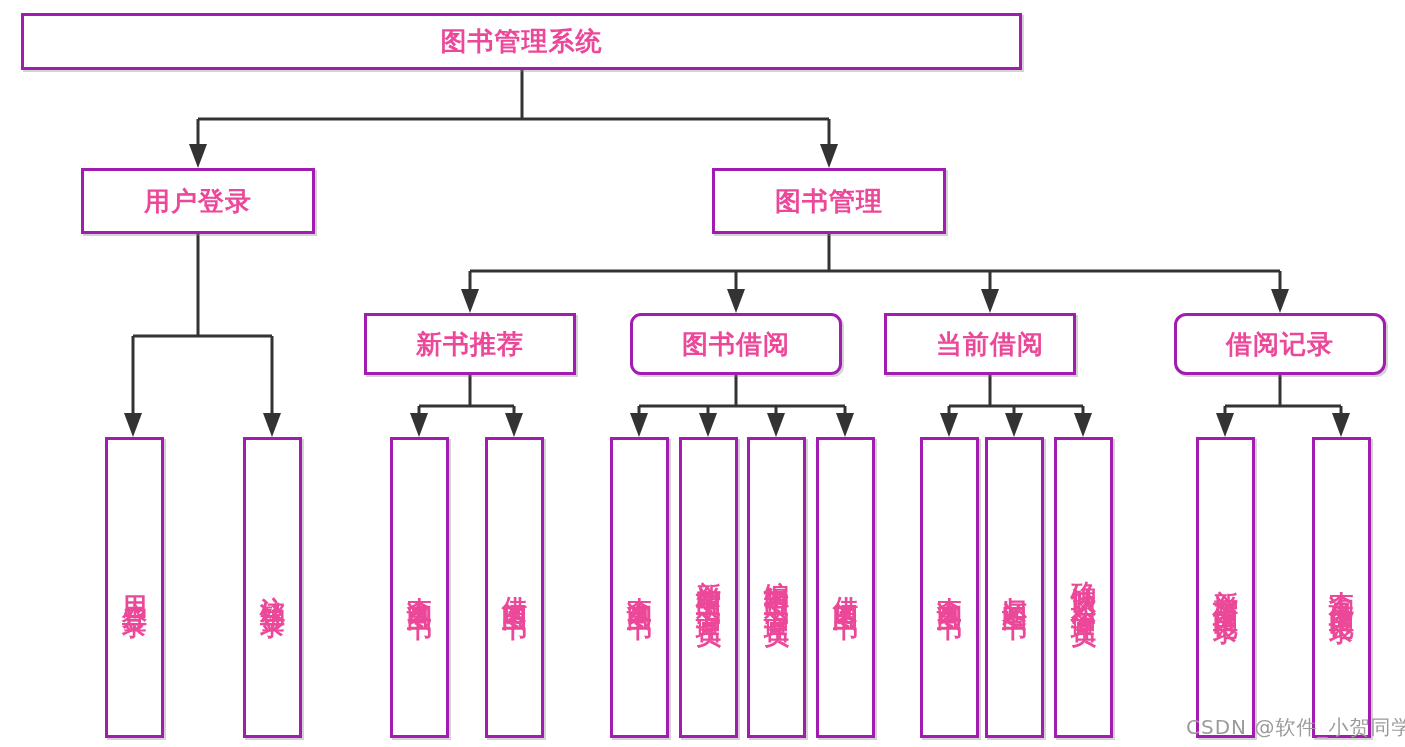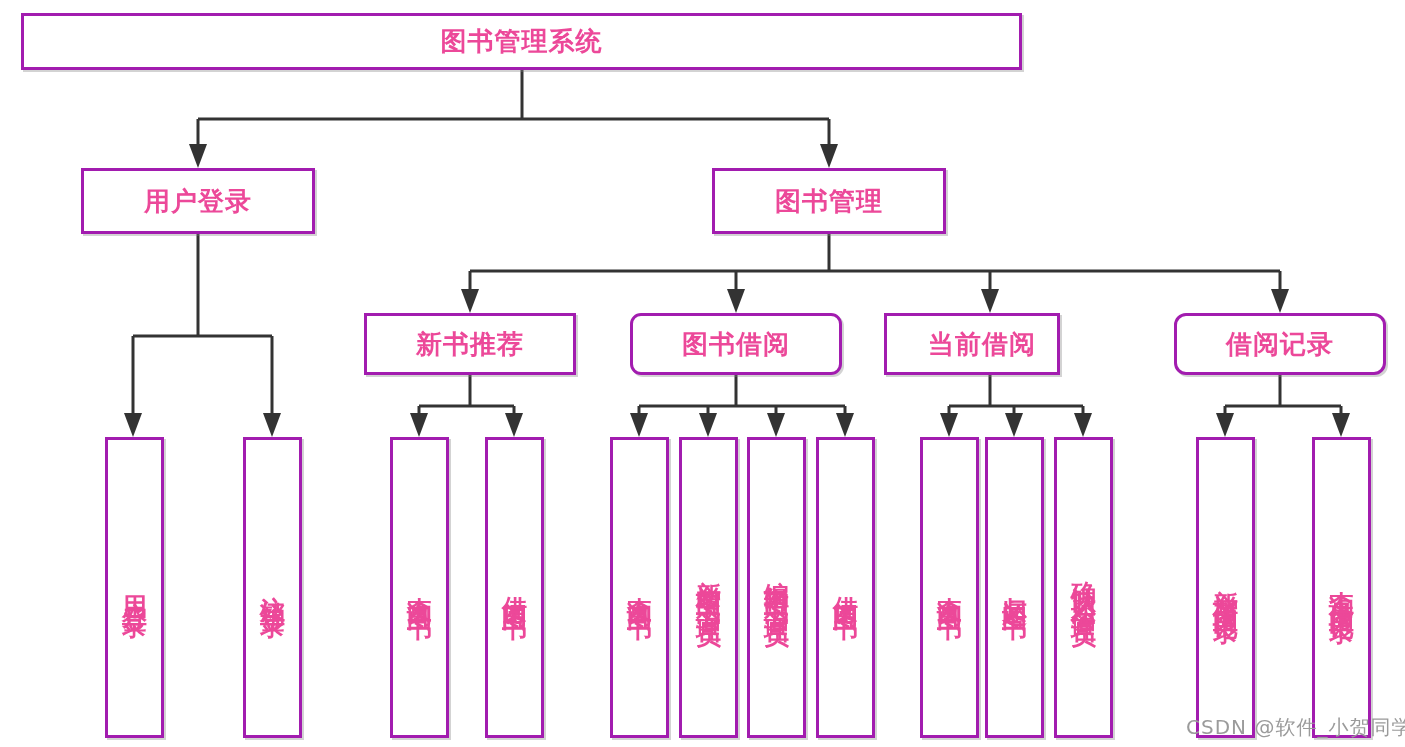--- a/index.html
+++ b/index.html
@@ -130,21 +130,21 @@
   <div class="node h" style="left:712px; top:168px; width:234px; height:66px;">
     <span class="label">图书管理</span>
   </div>
 
   <div class="node h" style="left:364px; top:313px; width:212px; height:62px;">
     <span class="label">新书推荐</span>
   </div>
   <div class="node h" style="left:630px; top:313px; width:212px; height:62px;border-radius:11px;">
     <span class="label">图书借阅</span>
   </div>
-  <div class="node h" style="left:884px; top:313px; width:176px; height:62px;padding-left:20px;">
+  <div class="node h" style="left:884px; top:313px; width:192px; height:62px;padding-left:20px;">
     <span class="label">当前借阅</span>
   </div>
   <div class="node h" style="left:1174px; top:313px; width:212px; height:62px;border-radius:12px;">
     <span class="label">借阅记录</span>
   </div>
 
   <div class="node v" style="left:105px; top:437px; width:59px; height:301px;">
     <span class="label">用户登录</span>
   </div>
   <div class="node v" style="left:243px; top:437px; width:59px; height:301px;">

